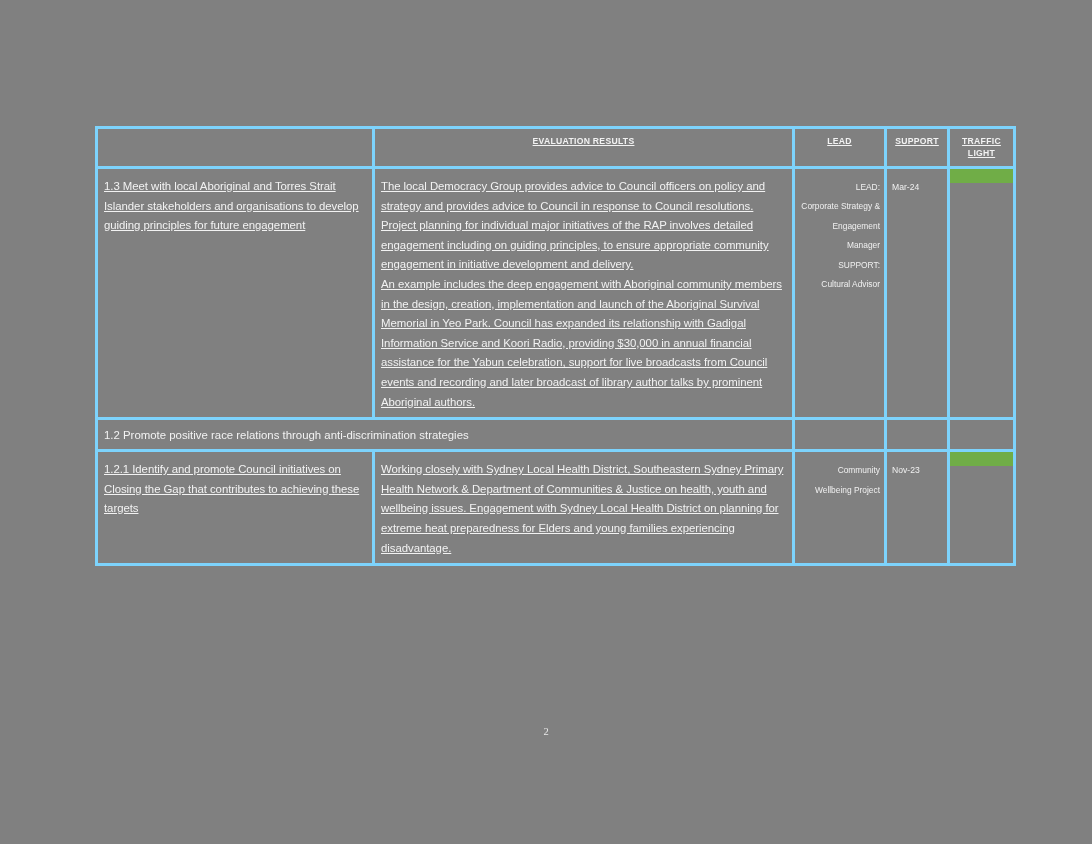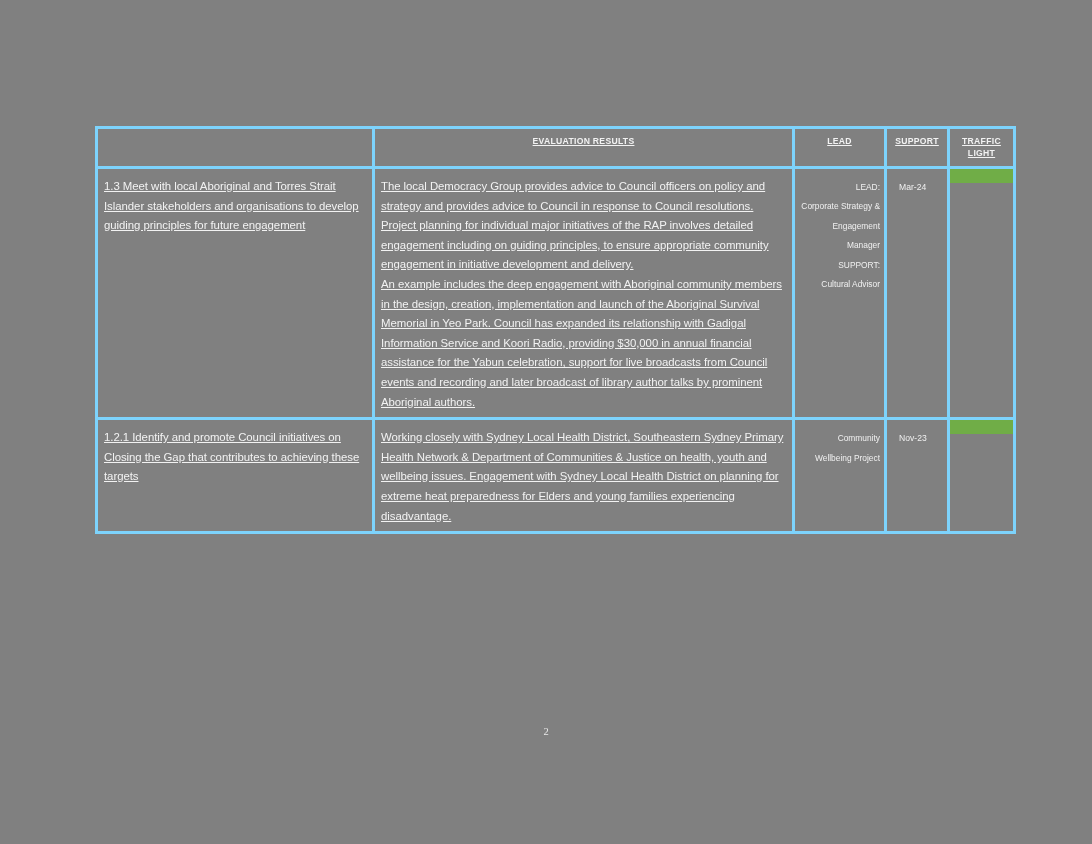--- a/index.html
+++ b/index.html
@@ -105,21 +105,20 @@
     white-space: pre-line;
   }
 
   .time-cell {
     padding: 7px 4px 6px 5px !important;
   }
   .time-text {
     font-size: 8.6px;
     line-height: 13px;
     color: #f0f0f0;
-    margin-left: 7px;
   }
 
   
   .traffic-cell {
     padding: 0 !important;
   }
   .traffic-swatch {
     display: block;
     width: 100%;
     height: 100%;
@@ -204,20 +203,30 @@
 Cultural Advisor</span>
         </td>
         <td class="time-cell">
           <span class="time-text">Mar-24</span>
         </td>
         <td class="traffic-cell">
           <span class="traffic-swatch" style="background: rgb(112, 173, 71);"></span>
         </td>
       </tr>
 
+      <tr>
+        <td class="sub-cell" colspan="2">
+          <span class="sub-text">1.2 Promote positive race relations through anti-discrimination strategies</span>
+        </td>
+        <td class="sub-blank"></td>
+        <td class="sub-blank"></td>
+        <td class="sub-blank traffic-cell">
+          <span class="traffic-swatch" style="background: rgb(128, 128, 128);"></span>
+        </td>
+      </tr>
 
       <tr>
         <td class="body-cell">
           <span class="body-text">1.2.1 Identify and promote Council initiatives on Closing the Gap that contributes to achieving these targets</span>
         </td>
         <td class="body-cell">
           <span class="body-text">Working closely with Sydney Local Health District, Southeastern Sydney Primary Health Network &amp; Department of Communities &amp; Justice on health, youth and wellbeing issues.  Engagement with Sydney Local Health District on planning for extreme heat preparedness for Elders and young families experiencing disadvantage.</span>
         </td>
         <td class="lead-cell">
           <span class="lead-text">Community Wellbeing Project</span>

